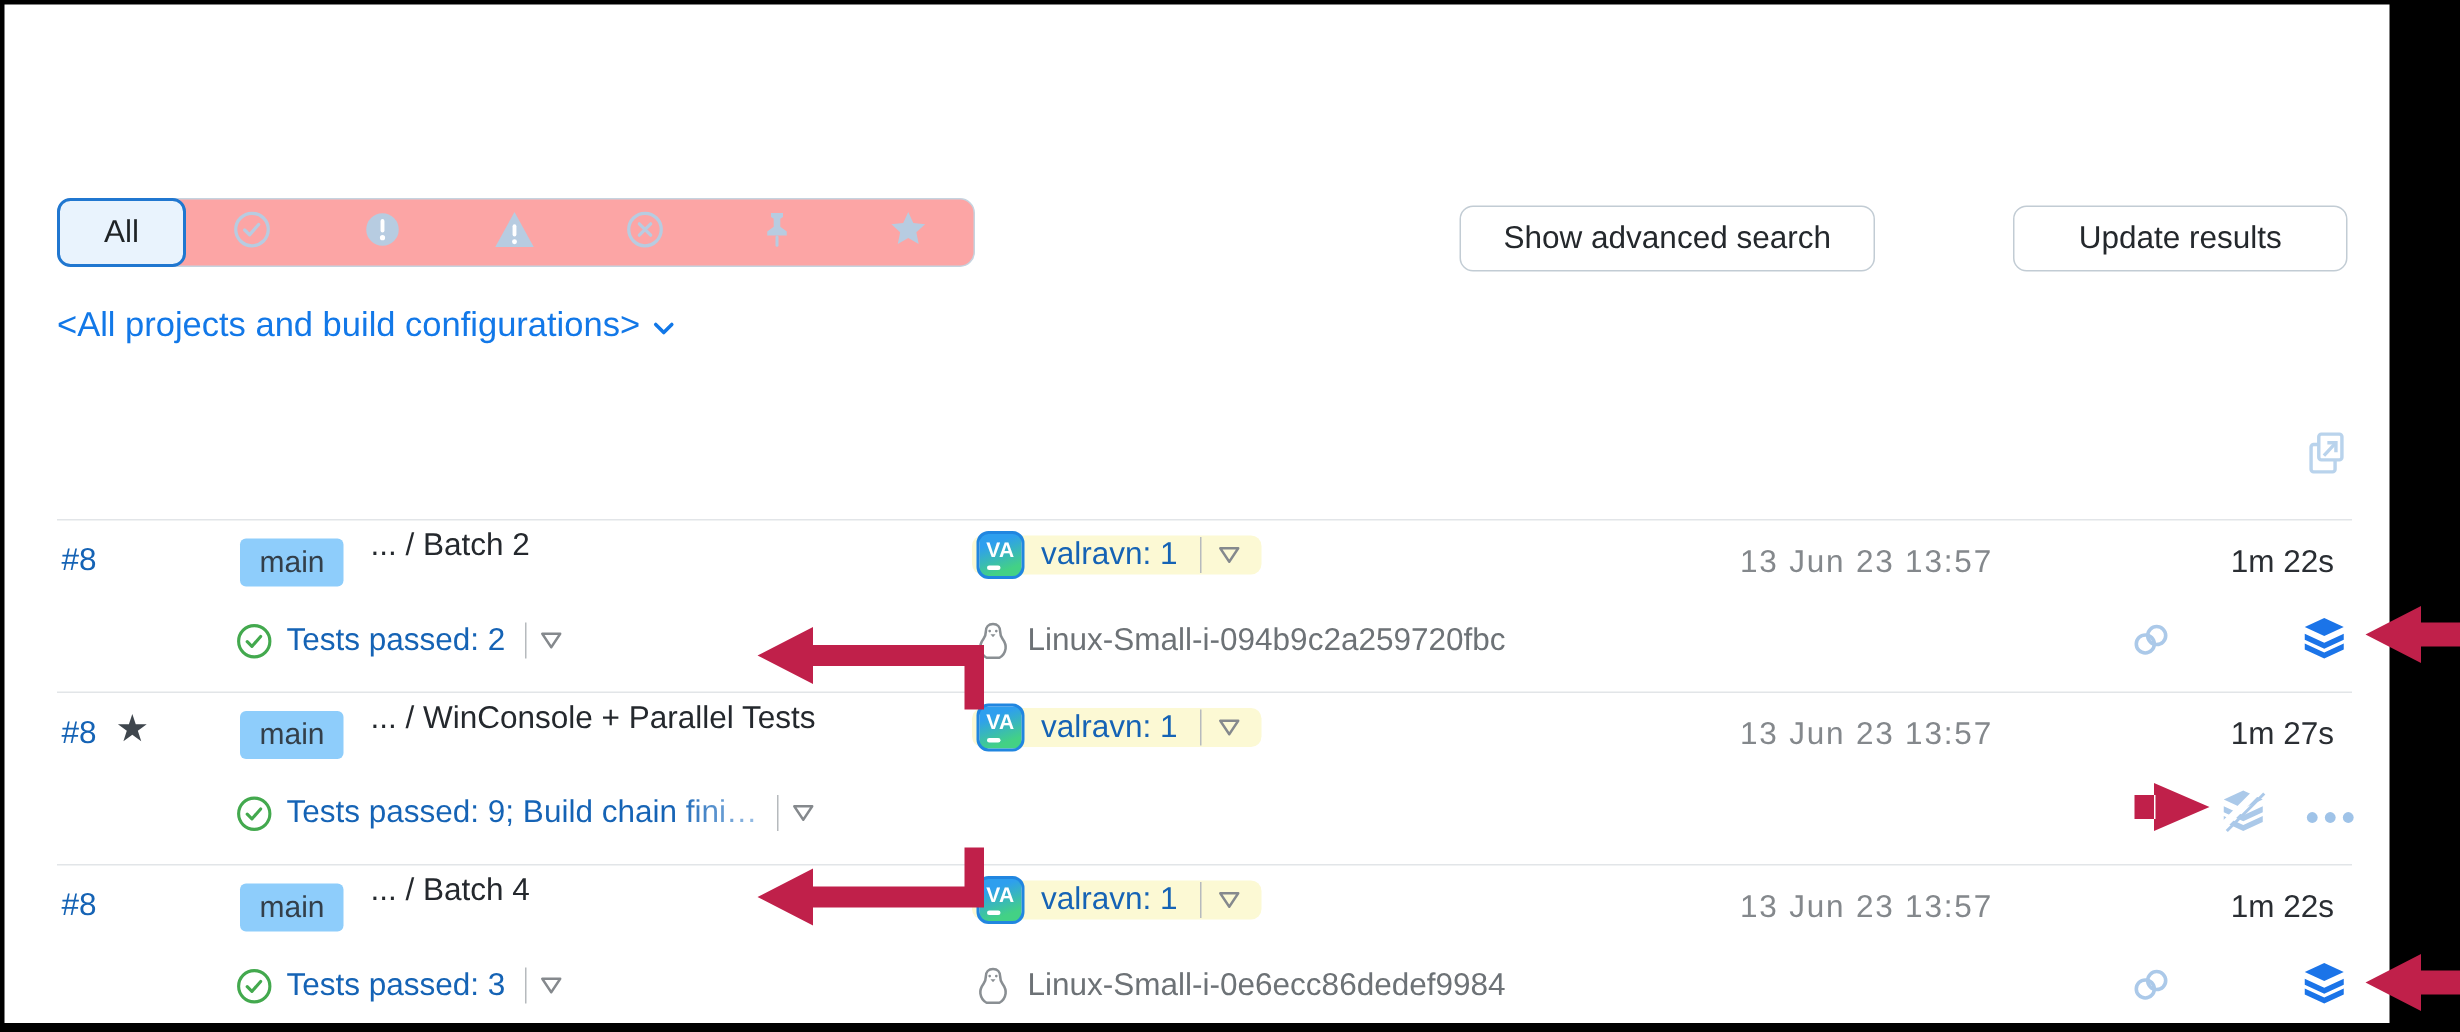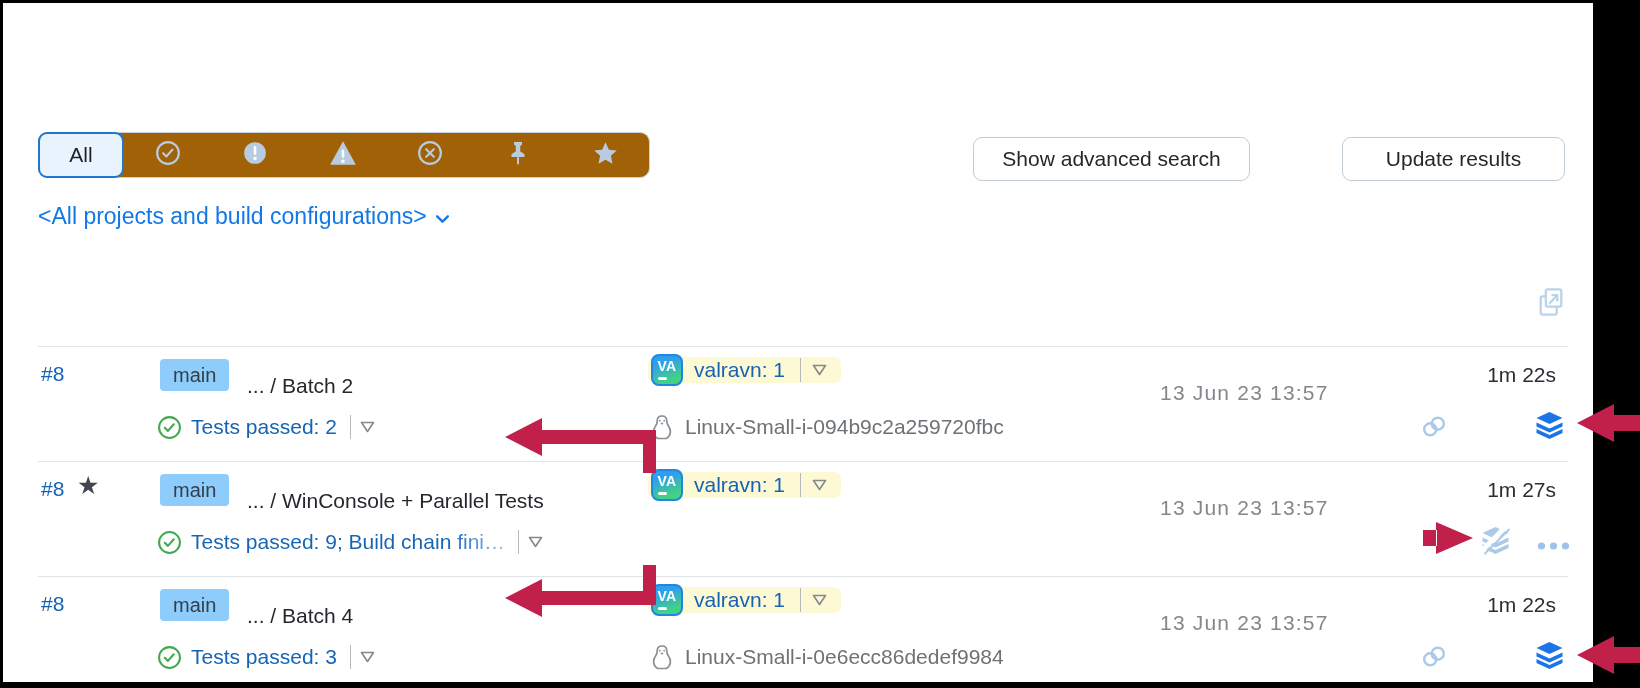--- a/index.html
+++ b/index.html
@@ -18,56 +18,56 @@
   }
   *{margin:0;padding:0;box-sizing:border-box;}
   html,body{width:1640px;height:688px;overflow:hidden;}
   body{background:#000;font-family:"Liberation Sans","DejaVu Sans",sans-serif;color:var(--text);}
   #page{position:relative;width:1640px;height:688px;}
   #content{position:absolute;left:3px;top:3px;width:1590px;height:679px;background:#fff;overflow:hidden;}
 
   .page-title{position:absolute;left:35px;top:14px;font-size:36px;font-weight:700;color:#202428;letter-spacing:.2px;}
 
   
-  .filterbar{position:absolute;left:35px;top:129px;width:612px;height:46px;border:1px solid #c6d3df;border-radius:10px;display:flex;align-items:stretch;background:#a16207;}
+  .filterbar{position:absolute;left:35px;top:129px;width:612px;height:46px;border:1px solid #c6d3df;border-radius:10px;display:flex;align-items:stretch;background:#fca5a5;}
   .seg-all{width:86px;border:2px solid #2077d0;border-radius:9px;background:#e9f3fd;display:flex;align-items:center;justify-content:center;font-size:21px;color:#1f2326;margin:-1px 0 -1px -1px;}
   .seg{flex:1;display:flex;align-items:center;justify-content:center;color:var(--filter-icon);}
 
   .btn{position:absolute;height:44px;border:1px solid #c2ccd4;border-radius:9px;background:#fff;display:flex;align-items:center;justify-content:center;font-size:21px;color:#24282c;}
   .btn-advanced{left:970px;top:134px;width:277px;}
   .btn-update{left:1339px;top:134px;width:223px;}
 
   .selector{position:absolute;left:35px;top:200px;font-size:23px;color:var(--selector-link);display:flex;align-items:center;gap:8px;cursor:pointer;}
   .selector svg{margin-top:4px;}
 
   .open-external{position:absolute;left:1535px;top:283px;color:#b9d3ec;}
 
   
   .row{position:absolute;left:0;width:1640px;height:115px;}
   .row-divider{position:absolute;left:35px;right:75px;top:0;height:1px;background:var(--divider);}
   .build-number{position:absolute;left:38px;top:16px;font-size:21px;color:var(--link);text-decoration:none;}
   .star{position:absolute;left:74px;top:10px;font-size:25px;color:#3f464d;}
   .branch{position:absolute;left:157px;top:13px;height:32px;padding:0 13px;background:var(--badge-bg);border-radius:4px;font-size:20px;color:#333f4a;display:flex;align-items:center;}
-  .path{position:absolute;left:244px;top:28px;font-size:21px;color:var(--text);}
+  .path{position:absolute;left:244px;top:6px;font-size:21px;color:var(--text);}
   .status-line{position:absolute;left:154px;top:66px;display:flex;align-items:center;gap:9px;height:30px;}
   .status-link{font-size:21px;color:var(--link);text-decoration:none;white-space:nowrap;}
   .status-link.truncated{background:linear-gradient(90deg,var(--link) 82%,#9bc0e6 100%);-webkit-background-clip:text;background-clip:text;-webkit-text-fill-color:transparent;}
   .sep{width:0;height:24px;border-left:1px solid #b6babd;margin-left:4px;}
   .caret{color:#85898d;display:flex;align-items:center;}
 
   .agent-pill{position:absolute;left:645px;top:11px;height:26px;background:var(--pill-bg);border-radius:7px;display:flex;align-items:center;gap:11px;padding:0 14px 0 3px;}
   .va-avatar{width:32px;height:32px;border-radius:8px;border:2px solid #2186e0;background:linear-gradient(160deg,#2e9fee 25%,#43d185 80%);position:relative;flex:none;}
   .va-avatar .va-txt{position:absolute;left:0;right:0;top:2px;text-align:center;font-size:14px;font-weight:700;color:#fff;letter-spacing:.3px;}
   .va-avatar .va-dash{position:absolute;left:5px;bottom:4px;width:9px;height:3px;border-radius:2px;background:#fff;}
   .pool-link{font-size:21px;color:var(--link);text-decoration:none;}
 
   .agent-row{position:absolute;left:648px;top:66px;display:flex;align-items:center;gap:12px;height:30px;color:#8a8f93;}
   .agent-name{font-size:21px;color:#6d7276;}
 
-  .build-date{position:absolute;left:1157px;top:17px;font-size:21px;color:var(--gray);letter-spacing:1.2px;margin-top:18px;}
+  .build-date{position:absolute;left:1157px;top:17px;font-size:21px;color:var(--gray);letter-spacing:1.2px;}
   .build-duration{position:absolute;right:87px;top:17px;font-size:21px;color:#2a2e33;}
 
   .row-icon{position:absolute;}
   .icon-chain-link{left:1417px;top:68px;color:var(--muted-blue);}
   .icon-build-chain{left:1531px;top:64px;color:var(--accent-blue);}
   .icon-collapse-chain{left:1477px;top:64px;color:var(--muted-blue);}
   .icon-more{left:1533px;top:76px;color:#9fc3e8;}
 
   #annotations{position:absolute;left:0;top:0;pointer-events:none;z-index:10;}
   #annotations path{fill:var(--annotation);}

